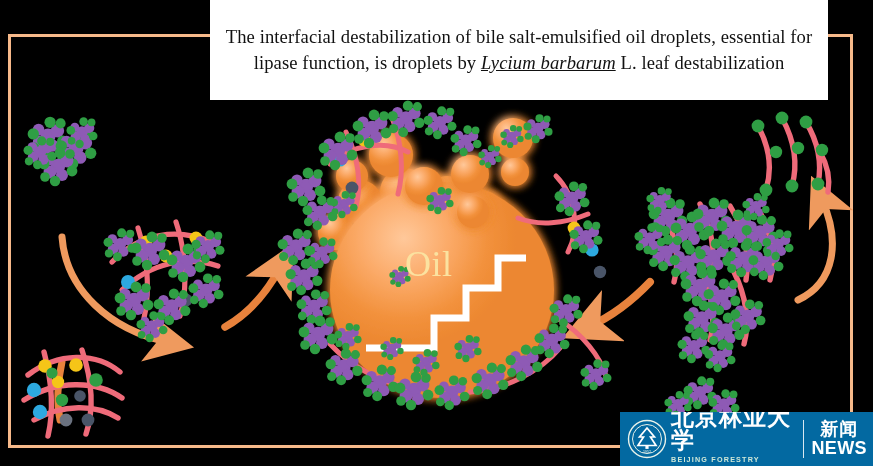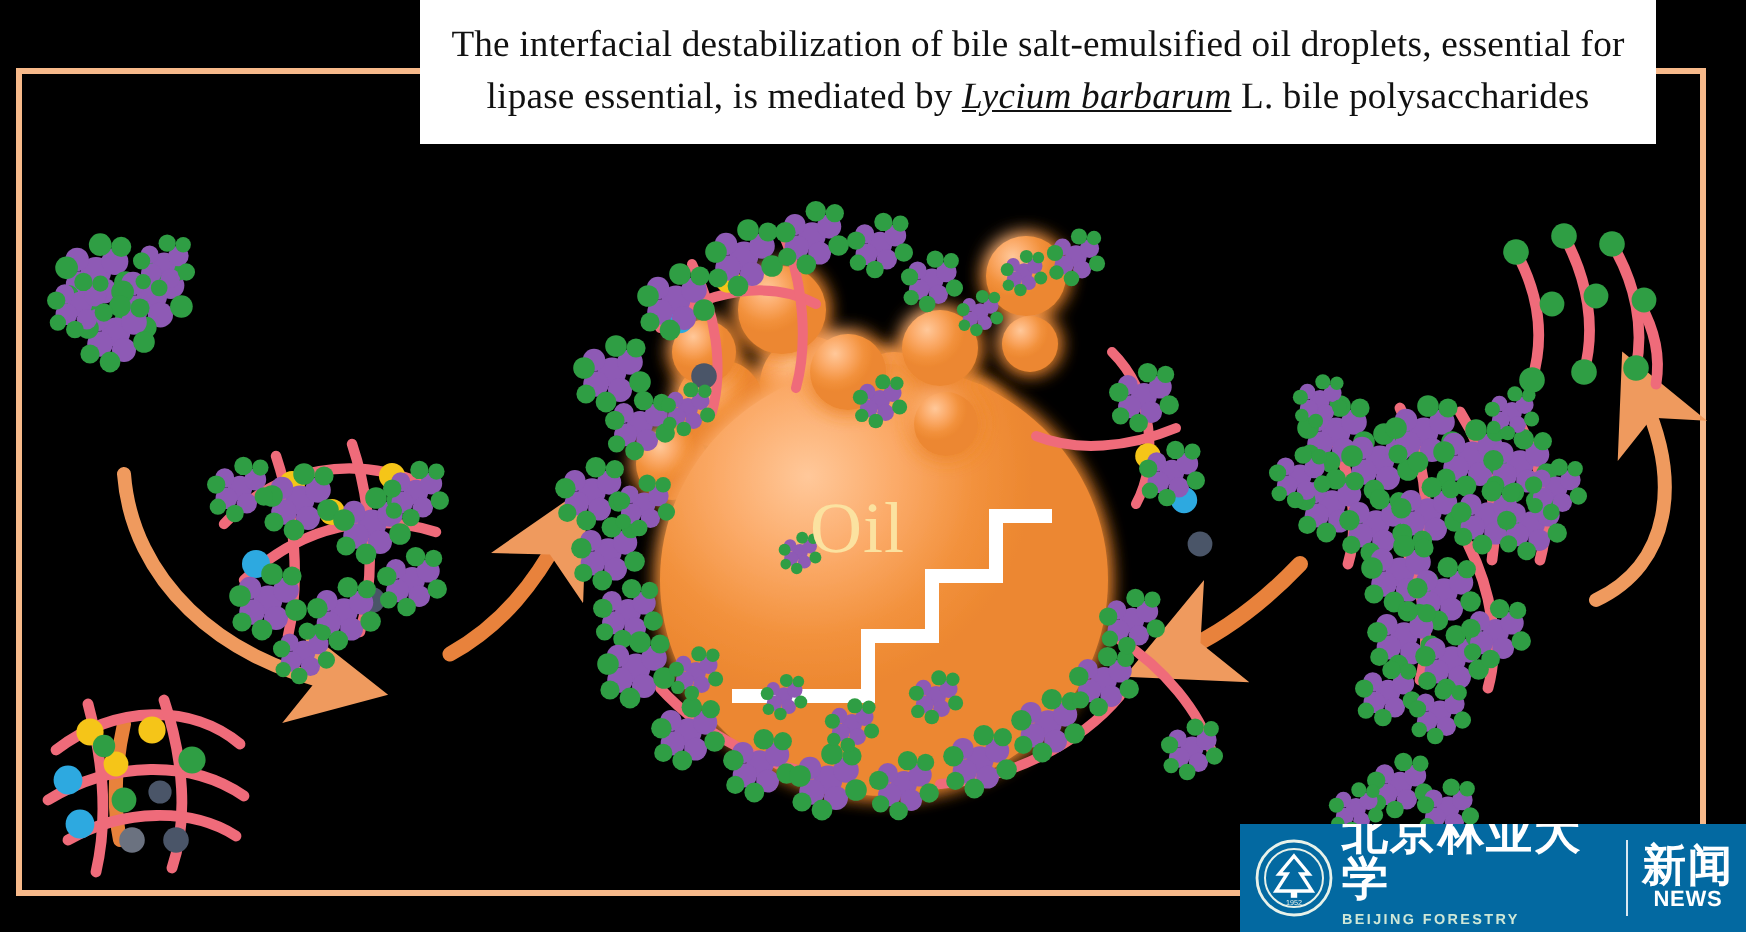--- a/index.html
+++ b/index.html
@@ -4,21 +4,21 @@
 <style>
   html,body{margin:0;padding:0;background:#000;}
   body{width:873px;height:466px;overflow:hidden;font-family:"Liberation Serif",serif;}
   #stage{position:relative;width:873px;height:466px;background:#000;overflow:hidden;}
 
   
   .frame{position:absolute;left:8px;top:34px;width:845px;height:414px;
          border:3px solid #f7b98a;box-sizing:border-box;pointer-events:none;}
 
   
-  .title-box{position:absolute;left:210px;top:0px;width:618px;height:72px;
+  .title-box{position:absolute;left:210px;top:0px;width:618px;height:100px;
              background:#ffffff;display:flex;align-items:center;justify-content:center;
              text-align:center;padding:4px 10px;box-sizing:border-box;z-index:40;}
   .title-text{font-family:"Liberation Serif",serif;font-size:18.6px;line-height:1.42;
               color:#111;letter-spacing:.1px;}
   .title-text .sp{font-style:italic;text-decoration:underline;}
   .oil-label{position:absolute;left:405px;top:243px;z-index:22;
              font-family:"Liberation Serif",serif;font-size:36px;color:#fbe2a0;
              letter-spacing:.5px;}
 
   
@@ -31,23 +31,23 @@
   .logo-seal{width:40px;height:40px;margin-left:7px;flex:0 0 auto;position:relative;}
   .logo-cn{flex:1 1 auto;display:flex;flex-direction:column;align-items:center;
            justify-content:center;padding-left:4px;}
   .logo-cn-main{font-family:"DejaVu Sans",sans-serif;font-size:23px;color:#ffffff;
                 font-weight:700;letter-spacing:1px;line-height:1;}
   .logo-cn-en{font-family:"Liberation Sans",sans-serif;font-size:7.2px;color:#cfe8d8;
               letter-spacing:1.2px;margin-top:3px;font-weight:700;}
   .logo-div{width:1px;height:38px;background:#ffffff;opacity:.85;margin:0 7px;flex:0 0 auto;}
   .logo-news{flex:0 0 auto;display:flex;flex-direction:column;align-items:center;
              justify-content:center;padding-right:6px;}
-  .logo-news-cn{font-family:"DejaVu Sans",sans-serif;font-size:22px;color:#ffffff;
+  .logo-news-cn{font-family:"DejaVu Sans",sans-serif;font-size:18px;color:#ffffff;
                 font-weight:700;line-height:1.05;letter-spacing:1px;}
-  .logo-news-en{font-family:"Liberation Sans",sans-serif;font-size:11px;color:#ffffff;
+  .logo-news-en{font-family:"Liberation Sans",sans-serif;font-size:18px;color:#ffffff;
                 font-weight:700;letter-spacing:.4px;line-height:1.05;}
 </style>
 </head>
 <body>
 
 <div id="stage">
 
   <div class="frame"></div>
 
   <svg class="arrow-svg" viewBox="0 0 873 466">
@@ -431,21 +431,21 @@
       <g transform="translate(678,404) scale(.7)">
           <use href="#poly"></use>
         </g>
     </g>
   </svg>
 
   <div class="title-box">
     <div class="title-text">
       <span>The interfacial destabilization of bile salt-emulsified oil droplets, essential for</span>
       <br>
-      <span>lipase essential, is mediated by </span><span class="sp">Lycium barbarum</span><span> L. bile polysaccharides</span>
+      <span>lipase function, is droplets by </span><span class="sp">Lycium barbarum</span><span> L. leaf destabilization</span>
     </div>
   </div>
 
   <div class="logo">
     <div class="logo-seal">
       <svg viewBox="0 0 40 40" width="40" height="40">
         <circle cx="20" cy="20" r="18.5" fill="none" stroke="#e8f2ea" stroke-width="1.4"></circle>
         <circle cx="20" cy="20" r="14.5" fill="none" stroke="#e8f2ea" stroke-width="1"></circle>
         <path d="M20 9 L27.5 18 L23.5 18 L29 26.5 L11 26.5 L16.5 18 L12.5 18 Z" fill="none" stroke="#ffffff" stroke-width="1.7"></path>
         <rect x="18.4" y="26.5" width="3.2" height="3.4" fill="#ffffff"></rect>

